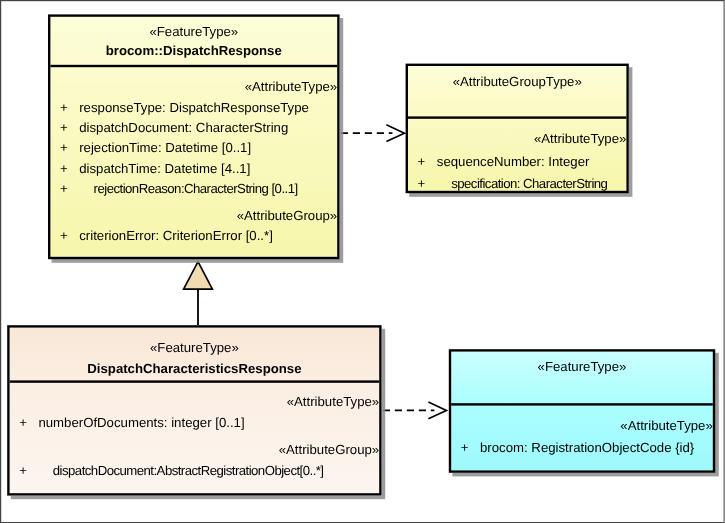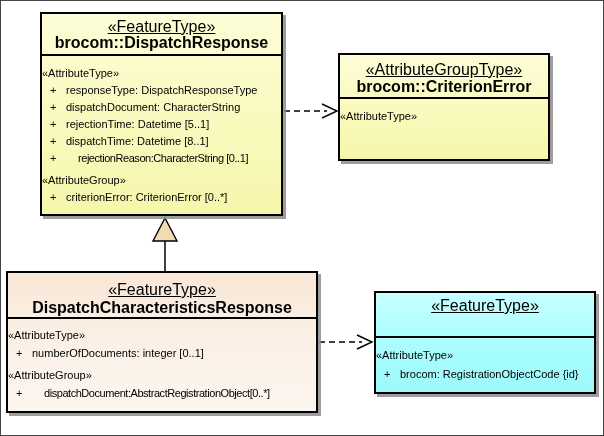--- a/index.html
+++ b/index.html
@@ -22,37 +22,37 @@
   }
   .fill-yellow{background:linear-gradient(180deg,#FDFDD8 0%,#FAFAC2 45%,#F6F6AC 100%);}
   .fill-cyan{background:linear-gradient(180deg,#C9FFFF 0%,#ABFEFF 45%,#9DF9FB 100%);}
   .fill-peach{background:linear-gradient(180deg,#F9E7D6 0%,#FBEFE4 38%,#FCF5EF 100%);}
   .name-comp{
     box-sizing:border-box;
     border-bottom:2px solid #000;
     text-align:center;
     overflow:hidden;
   }
-  .stereotype{font-size:16px;line-height:16px;text-decoration:underline;}
-  .class-name{font-size:16px;font-weight:bold;line-height:16px;}
+  .stereotype{font-size:11px;line-height:16px;}
+  .class-name{font-size:11px;font-weight:bold;line-height:16px;}
   .class-name.abstract{font-style:italic;}
   .body-comp{box-sizing:border-box;overflow:hidden;}
-  .section-heading{font-size:11px;}
+  .section-heading{font-size:11px;padding-left:16px;text-align:right;}
   .attr-row{font-size:11px;padding-left:8px;white-space:nowrap;}
   .attr-row .vis{display:inline-block;width:16px;}
   .condensed{letter-spacing:-0.45px;padding-left:12px;}
   
   #box-dispatch-response{left:39px;top:11px;width:243px;height:204px;}
   #box-dispatch-response .name-comp{height:42px;padding-top:5px;}
   #box-dispatch-response .body-comp{padding-top:9px;}
   #box-dispatch-response .section-heading,
   #box-dispatch-response .attr-row{line-height:17px;}
   #box-dispatch-response .section-heading.second{margin-top:5px;}
 
-  #box-criterion-error{left:337px;top:52px;width:212px;height:108px;}
+  #box-criterion-error{left:337px;top:52px;width:186px;height:108px;}
   #box-criterion-error .name-comp{height:44px;padding-top:6px;line-height:17px;}
   #box-criterion-error .name-comp .stereotype,
   #box-criterion-error .name-comp .class-name{line-height:17px;}
   #box-criterion-error .body-comp{padding-top:8px;}
   #box-criterion-error .section-heading,
   #box-criterion-error .attr-row{line-height:19px;}
 
   #box-dispatch-characteristics{left:5px;top:270px;width:312px;height:142px;}
   #box-dispatch-characteristics .name-comp{height:46px;padding-top:8px;}
   #box-dispatch-characteristics .name-comp .stereotype,
@@ -95,35 +95,36 @@
 
   <div id="box-dispatch-response" class="uml-class fill-yellow">
     <div class="name-comp">
       <div class="stereotype">«FeatureType»</div>
       <div class="class-name">brocom::DispatchResponse</div>
     </div>
     <div class="body-comp">
       <div class="section-heading">«AttributeType»</div>
       <div class="attr-row"><span class="vis">+</span><span>responseType: DispatchResponseType</span></div>
       <div class="attr-row"><span class="vis">+</span><span>dispatchDocument: CharacterString</span></div>
-      <div class="attr-row"><span class="vis">+</span><span>rejectionTime: Datetime [5..1]</span></div>
-      <div class="attr-row"><span class="vis">+</span><span>dispatchTime: Datetime [8..1]</span></div>
+      <div class="attr-row"><span class="vis">+</span><span>rejectionTime: Datetime [0..1]</span></div>
+      <div class="attr-row"><span class="vis">+</span><span>dispatchTime: Datetime [4..1]</span></div>
       <div class="attr-row"><span class="vis">+</span><span class="condensed">rejectionReason:CharacterString [0..1]</span></div>
       <div class="section-heading second">«AttributeGroup»</div>
       <div class="attr-row"><span class="vis">+</span><span>criterionError: CriterionError [0..*]</span></div>
     </div>
   </div>
 
   <div id="box-criterion-error" class="uml-class fill-yellow">
     <div class="name-comp">
       <div class="stereotype">«AttributeGroupType»</div>
-      <div class="class-name">brocom::CriterionError</div>
     </div>
     <div class="body-comp">
       <div class="section-heading">«AttributeType»</div>
+      <div class="attr-row"><span class="vis">+</span><span>sequenceNumber: Integer</span></div>
+      <div class="attr-row"><span class="vis">+</span><span class="condensed">specification: CharacterString</span></div>
     </div>
   </div>
 
   <div id="box-dispatch-characteristics" class="uml-class fill-peach">
     <div class="name-comp">
       <div class="stereotype">«FeatureType»</div>
       <div class="class-name">DispatchCharacteristicsResponse</div>
     </div>
     <div class="body-comp">
       <div class="section-heading">«AttributeType»</div>

